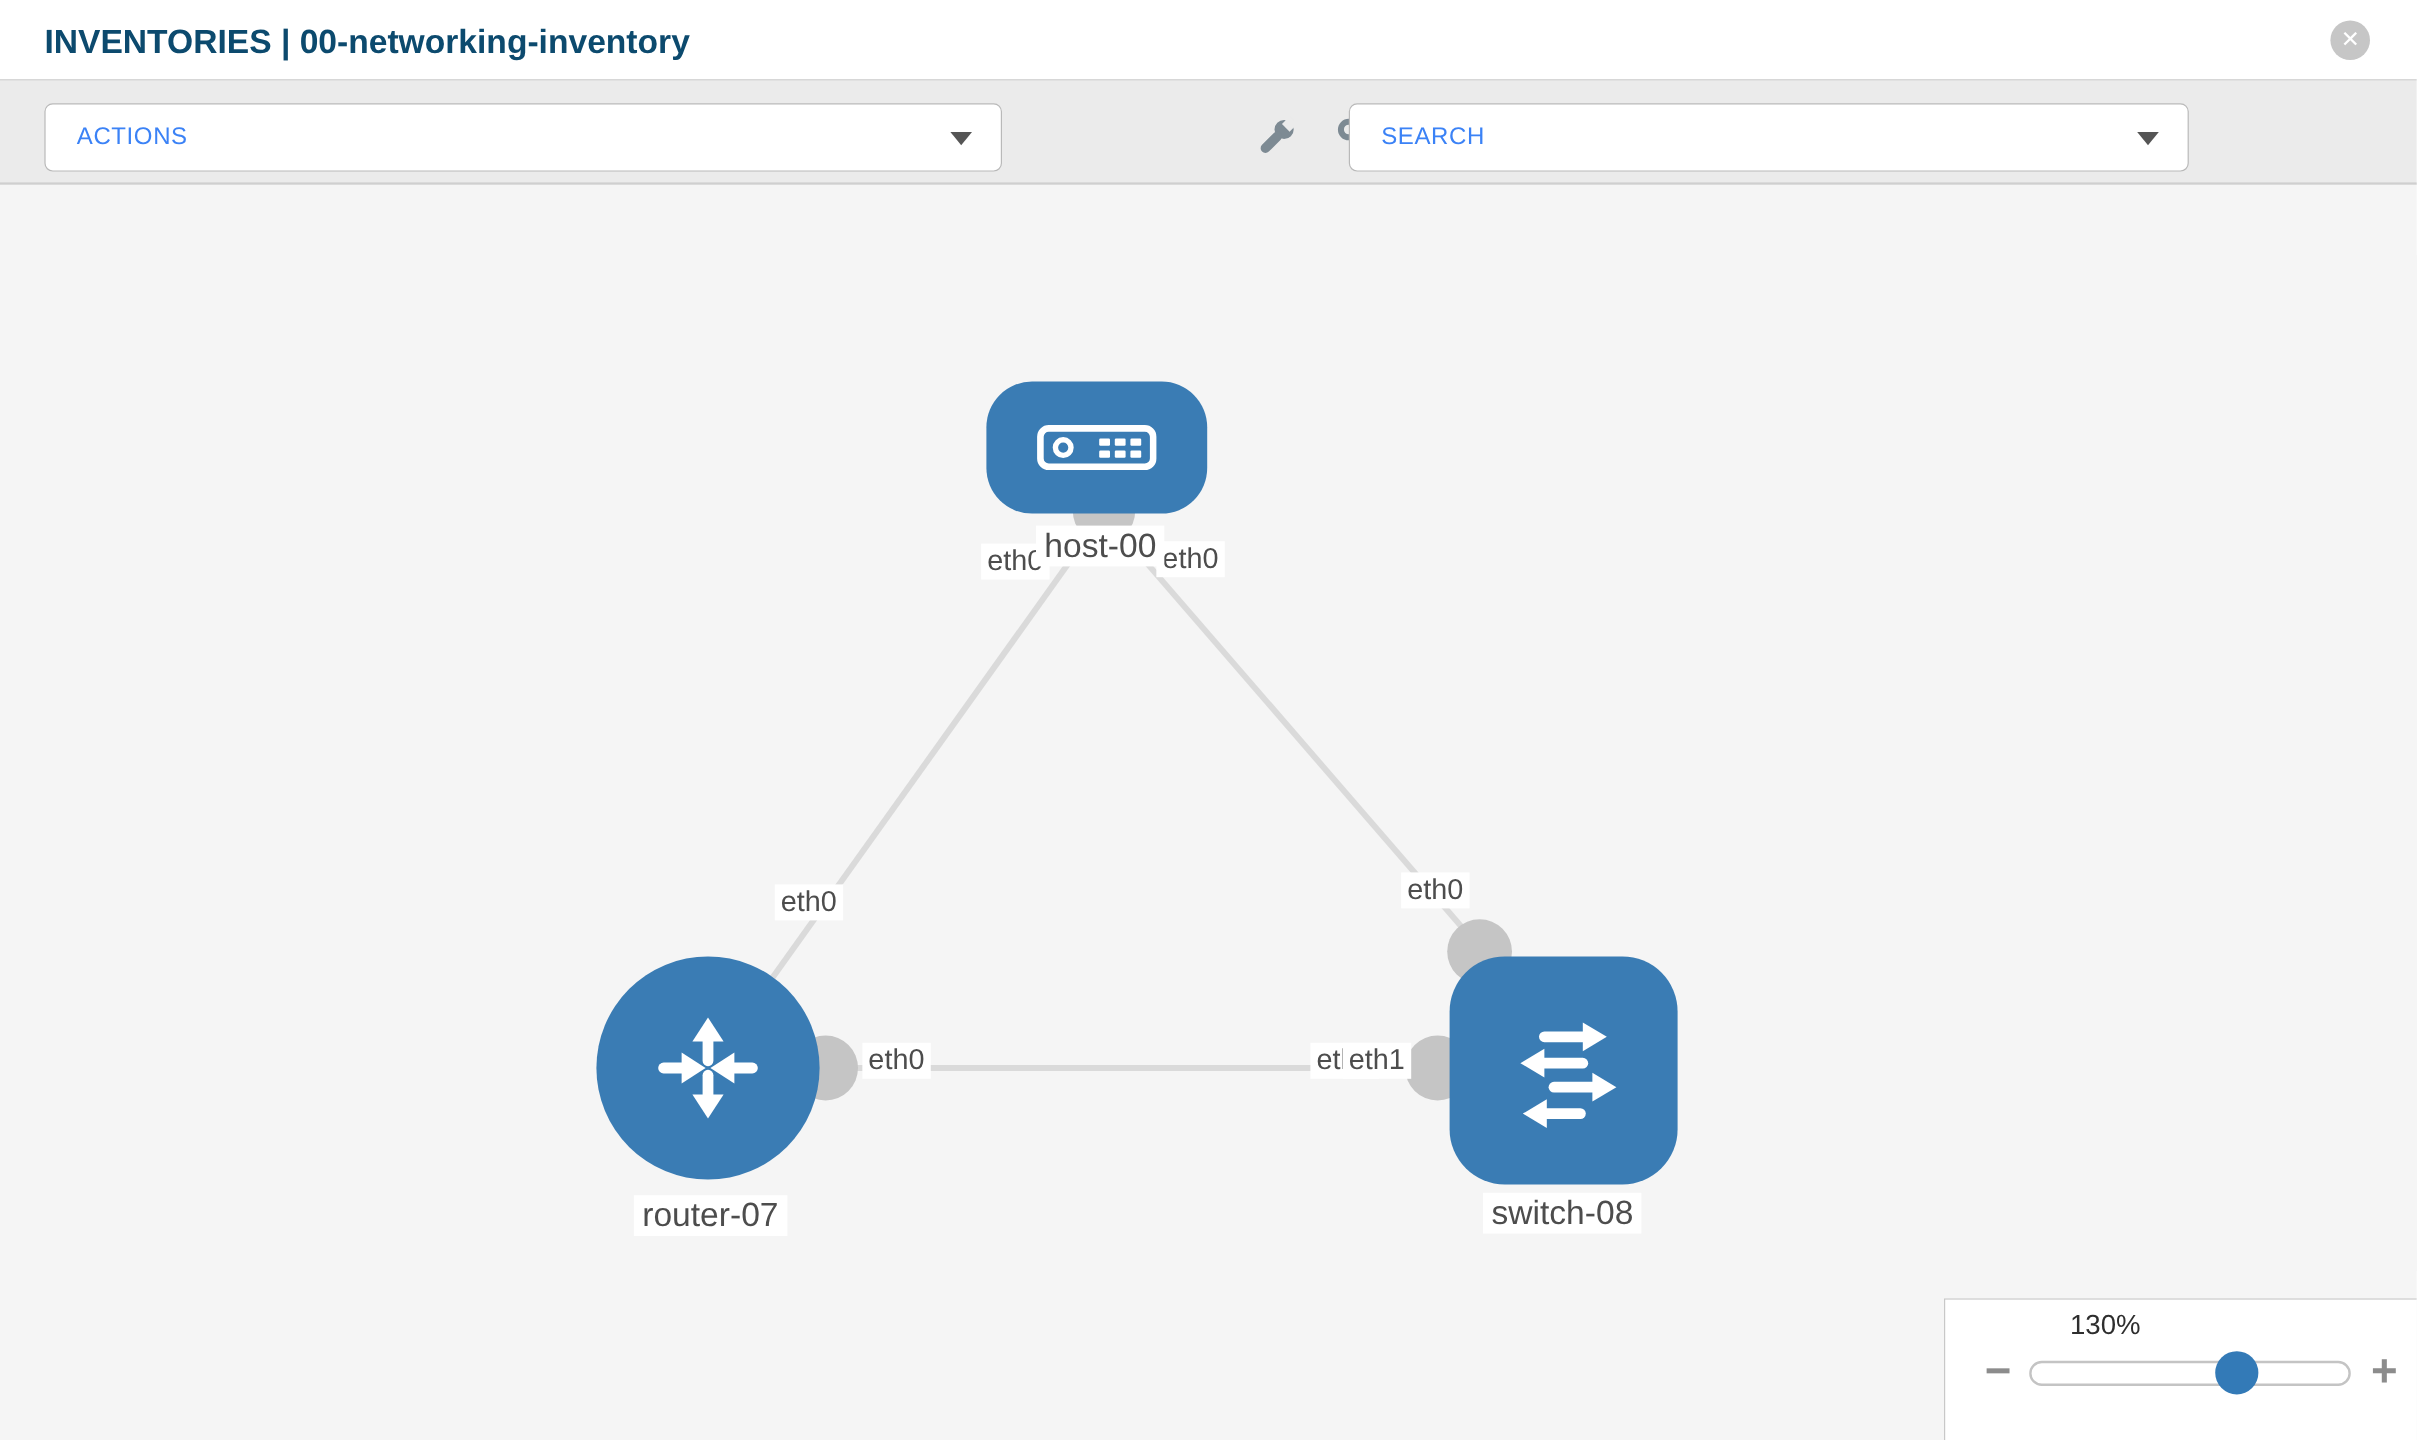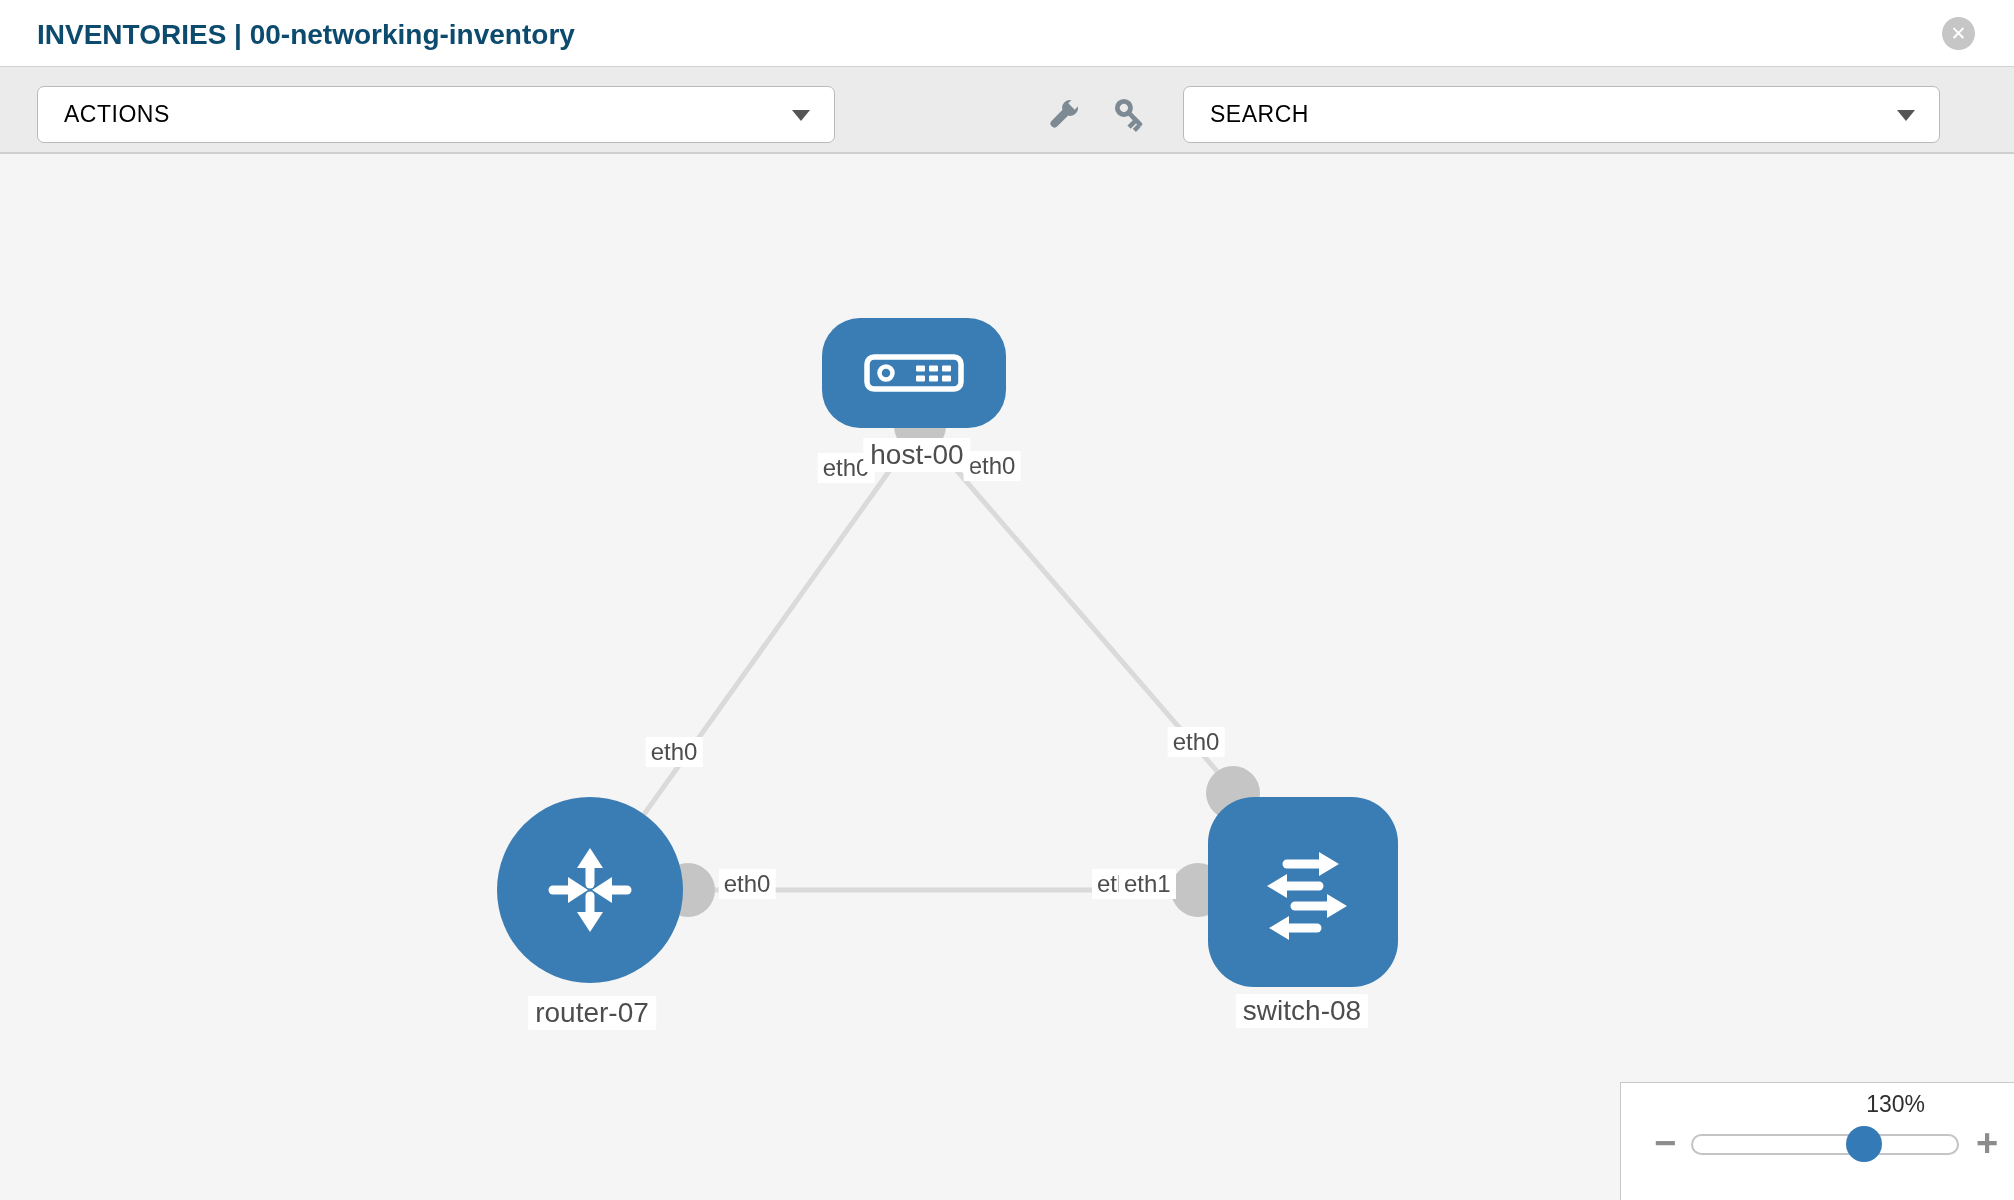--- a/index.html
+++ b/index.html
@@ -13,26 +13,26 @@
   .close-btn { position:absolute; left:1942px; top:17px; width:33px; height:33px;
     border-radius:50%; background:#c6c6c6; color:#ffffff; text-align:center;
     line-height:33px; font-size:19px; font-weight:700; cursor:pointer; }
 
   
   .toolbar { position:relative; width:2014px; height:88px; background:#ebebeb;
     border-top:1px solid #d2d2d2; border-bottom:2px solid #cfcfcf; }
   .dropdown { position:absolute; top:19px; height:57px; background:#ffffff;
     border:1px solid #b9b9b9; border-radius:7px; cursor:pointer; }
   .dropdown .dd-label { position:absolute; left:26px; top:0; line-height:55px;
-    font-size:23px; color:#000000; letter-spacing:0.5px;text-align:center; }
+    font-size:20px; color:#3b82f6; letter-spacing:0.5px;text-align:center; }
   .caret { position:absolute; right:24px; top:23px; width:0; height:0;
     border-left:9px solid transparent; border-right:9px solid transparent;
     border-top:11px solid #555555; }
   .dd-actions { left:37px;  width:798px; }
-  .dd-search  { left:1183px; width:757px; }
+  .dd-search  { left:1124px; width:700px; }
   .tool-icon { position:absolute; top:29px; width:38px; height:38px; cursor:pointer; }
   .ic-wrench { left:1044px; }
   .ic-key    { left:1112px; }
 
   
   .canvas { position:relative; width:2014px; height:1046px; background:#f5f5f5; overflow:hidden; }
   .topo-svg { position:absolute; left:0; top:0; z-index:1; }
 
   .node { position:absolute; z-index:2; background:#3a7cb4; display:flex;
     align-items:center; justify-content:center; cursor:pointer; }
@@ -51,21 +51,21 @@
   .if-b { left:992px;  top:312px; }
   .if-c { left:674px;  top:598px; }
   .if-d { left:1196px; top:588px; }
   .if-e { left:747px;  top:730px; }
   .if-f { left:1092px; top:730px; transform:translate(0,-50%); z-index:3; }
   .if-g { left:1119px; top:730px; transform:translate(0,-50%); z-index:4; }
 
   
   .zoom-panel { position:absolute; left:1620px; top:928px; width:400px; height:140px;
     background:#ffffff; border:1px solid #c8c8c8; z-index:6; }
-  .zoom-level { position:absolute; left:104px; top:8px; width:200px; text-align:right;
+  .zoom-level { position:absolute; left:104px; top:8px; width:200px; text-align:left;
     font-size:23px; color:#2e2e2e; }
   .zoom-btn { position:absolute; top:38px; width:40px; height:44px; line-height:44px;
     text-align:center; font-size:38px; font-weight:700; color:#8c8c8c; cursor:pointer; }
   .zoom-minus { left:24px; }
   .zoom-plus  { left:346px; }
   .zoom-track { position:absolute; left:70px; top:51px; width:268px; height:21px;
     border:2px solid #c4c4c4; border-radius:11px; background:#ffffff; cursor:pointer; }
   .zoom-knob { position:absolute; left:225px; top:43px; width:36px; height:36px;
     border-radius:50%; background:#337ab7; cursor:pointer; }
 </style>

